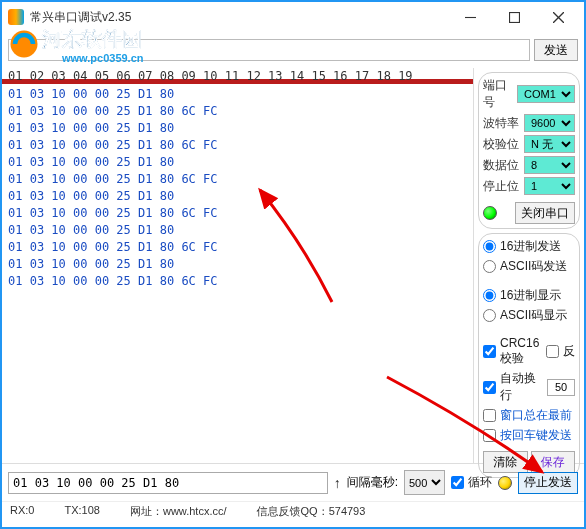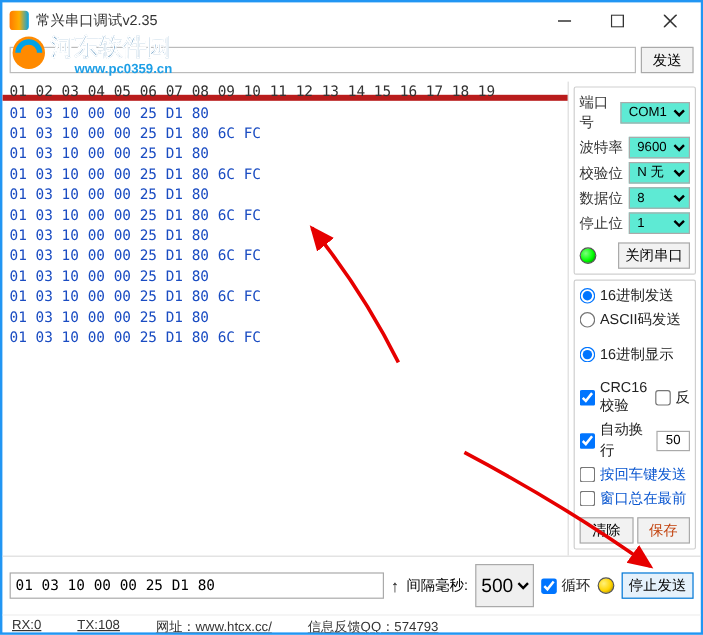--- a/index.html
+++ b/index.html
@@ -11,50 +11,50 @@
 .titlebar .winbtn { width: 44px; height: 30px; display: flex; align-items: center; justify-content: center; color: #555; }
 .titlebar .winbtn svg { width: 11px; height: 11px; }
 
 .row-addr { height: 36px; display: flex; align-items: center; gap: 4px; padding: 0 6px; }
 .logo-ico { width: 36px; height: 36px; }
 .logo-txt { font-size: 20px; font-weight: 700; color: #0b5c9b; -webkit-text-stroke: 0.5px #fff; }
 .logo-sub { position: absolute; top: 50px; left: 60px; font-size: 11px; color: #1e9fe6; font-weight: 700; pointer-events: none; }
 
 .addr-input { flex: 1; height: 22px; border: 1px solid #bbb; background: #fff; padding: 0 4px; }
 .btn { height: 22px; min-width: 44px; border: 1px solid #aaa; background: #f2f2f2; font-size: 12px; cursor: pointer; }
-.btn:disabled { color: #c2410c; text-align: center; }
+.btn:disabled { color: #6d28d9; text-align: center; }
 .btn.hi { background: #e5f1fb; border-color: #0078d7; }
 
 .main { display: flex; height: 395px; }
 .hexarea { flex: 1; display: flex; flex-direction: column; border-right: 1px solid #ddd; }
 .hexhdr { padding: 0 6px; font-family: Consolas, monospace; font-size: 12px; color: #333; border-bottom: 5px solid #b91c1c; height: 16px; line-height: 16px; white-space: pre; letter-spacing: 0; }
 .hexlines { flex: 1; padding: 2px 6px; font-family: Consolas, monospace; font-size: 12px; color: #1a4cc2; line-height: 17px; white-space: pre; overflow: hidden; position: relative; }
 
 .side { width: 110px; display: flex; flex-direction: column; gap: 4px; padding: 4px; }
-.group { border: 1px solid #cfcfcf; border-radius: 2px; padding: 4px 4px; display: flex; flex-direction: column; gap: 3px; }
+.group { border: 1px solid #cfcfcf; border-radius: 14px; padding: 4px 4px; display: flex; flex-direction: column; gap: 3px; }
 .frow { display: flex; align-items: center; gap: 3px; font-size: 12px; }
 .frow .lbl { width: 38px; color: #333; }
 .frow select, .frow .sel { flex: 1; height: 18px; border: 1px solid #aaa; font-size: 11px; padding: 0 2px; background: #5eead4; }
 .led { width: 14px; height: 14px; border-radius: 50%; border: 1px solid #555; display: inline-block; }
 .led.green { background: radial-gradient(circle at 35% 35%, #7dff7d, #0f0 55%, #060); }
 .led.yellow { background: radial-gradient(circle at 35% 35%, #fff17a, #ffd400 55%, #8a7200); }
 .frow .btn { flex: 1; }
 .chk, .rad { display: flex; align-items: center; gap: 4px; font-size: 12px; color: #222; }
 .chk input, .rad input { margin: 0; }
 .chk.blue { color: #0b57d0; }
 .small-in { width: 28px; height: 17px; border: 1px solid #aaa; font-size: 11px; text-align: center; }
 .btn-row { display: flex; gap: 3px; justify-content: space-between; }
 
 .bottom { border-top: 1px solid #ddd; }
 .sendrow { display: flex; align-items: center; gap: 6px; padding: 6px 6px; }
 .sendin { flex: 1; height: 22px; border: 1px solid #aaa; padding: 0 4px; font-family: Consolas, monospace; font-size: 12px; }
 .arrow-up { font-size: 14px; color: #222; }
 .spin { display: inline-flex; align-items: center; }
-.spin select { height: 36px; border: 1px solid #aaa; font-size: 16px; }
-.statusbar { display: flex; gap: 30px; padding: 2px 8px; font-size: 11px; color: #333; border-top: 1px solid #eee; white-space: nowrap; overflow: hidden; text-decoration: underline; }
+.spin select { height: 25px; border: 1px solid #aaa; font-size: 11px; }
+.statusbar { display: flex; gap: 30px; padding: 2px 8px; font-size: 11px; color: #333; border-top: 1px solid #eee; white-space: nowrap; overflow: hidden; }
 
 
 .anno { position: absolute; pointer-events: none; }
 .anno svg { overflow: visible; }
 </style>
 </head>
 <body>
 
 <div class="titlebar">
   <span class="app-icon"></span>
@@ -141,20 +141,24 @@
           <span>16进制发送</span>
         </label>
       <label class="rad">
           <input type="radio" name="sm" style="">
           <span>ASCII码发送</span>
         </label>
       <div style="height:6px;"></div>
       <label class="rad">
           <input type="radio" name="dm" checked="" style="">
           <span>16进制显示</span>
+        </label>
+      <label class="rad">
+          <input type="radio" name="dm" style="">
+          <span>ASCII码显示</span>
         </label>
       <div style="height:6px;"></div>
       <div class="frow">
         <label class="chk">
             <input type="checkbox" checked="" style="">
             <span>CRC16校验</span>
           </label>
         <label class="chk">
             <input type="checkbox" style="">
             <span>反</span>
@@ -162,25 +166,25 @@
       </div>
       <div class="frow">
         <label class="chk">
             <input type="checkbox" checked="" style="">
             <span>自动换行</span>
           </label>
         <input class="small-in" value="50" style="">
       </div>
       <label class="chk blue">
           <input type="checkbox" style="">
-          <span>按回车键发送</span>
+          <span>窗口总在最前</span>
         </label>
       <label class="chk blue">
           <input type="checkbox" style="">
-          <span>窗口总在最前</span>
+          <span>按回车键发送</span>
         </label>
       <div class="btn-row" style="margin-top:4px;">
         <button class="btn" style="flex:1">清除</button>
         <button class="btn" style="flex:1" disabled="">保存</button>
       </div>
     </div>
   </div>
 </div>
 
 <div class="bottom">

